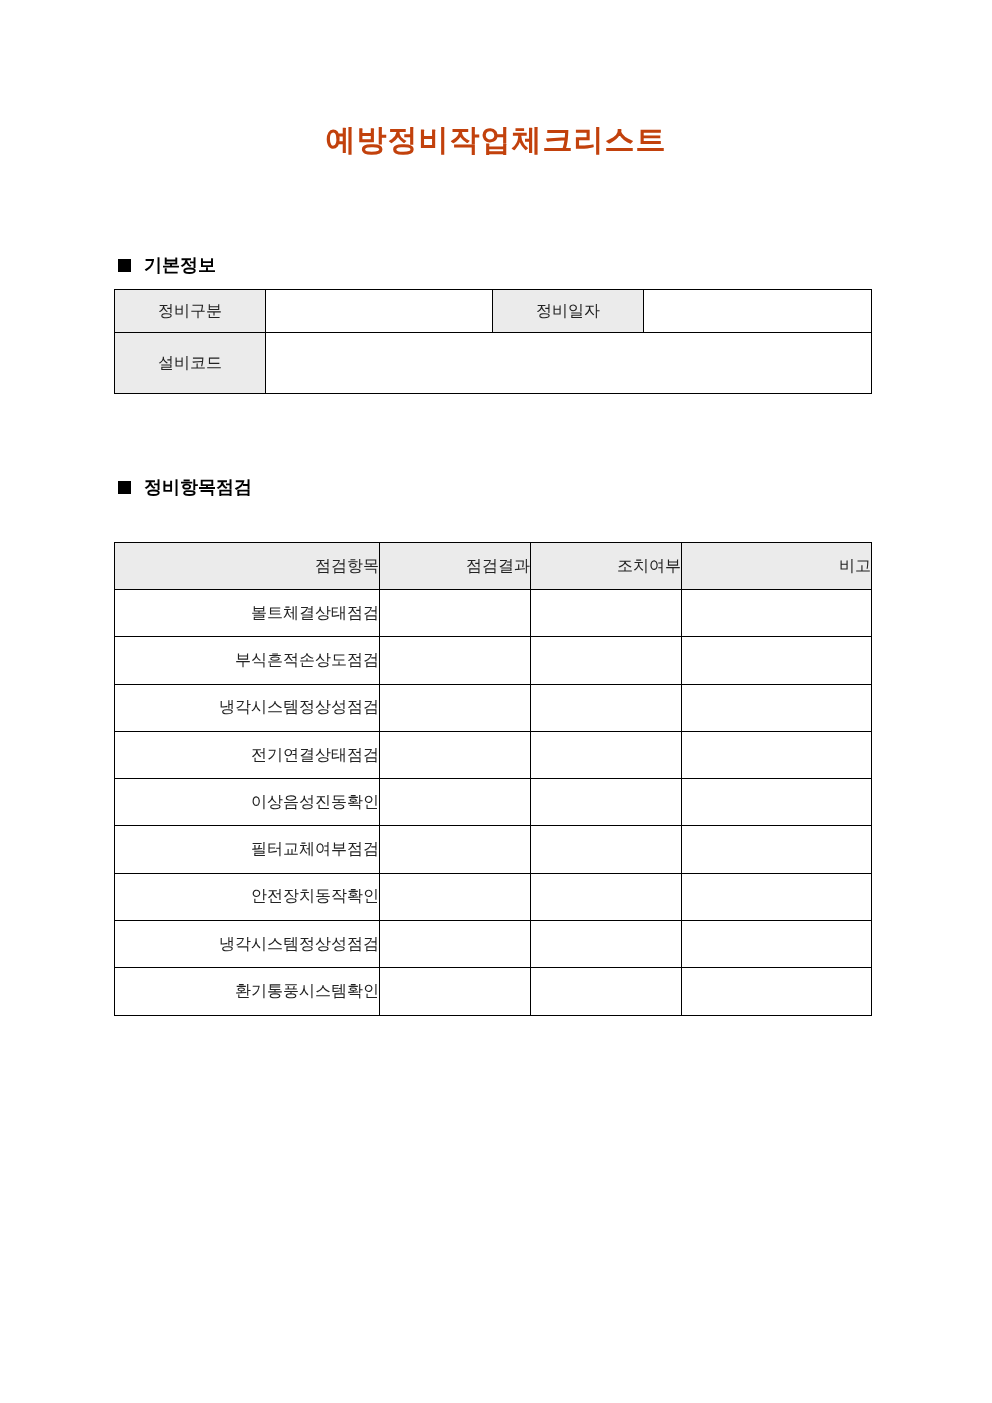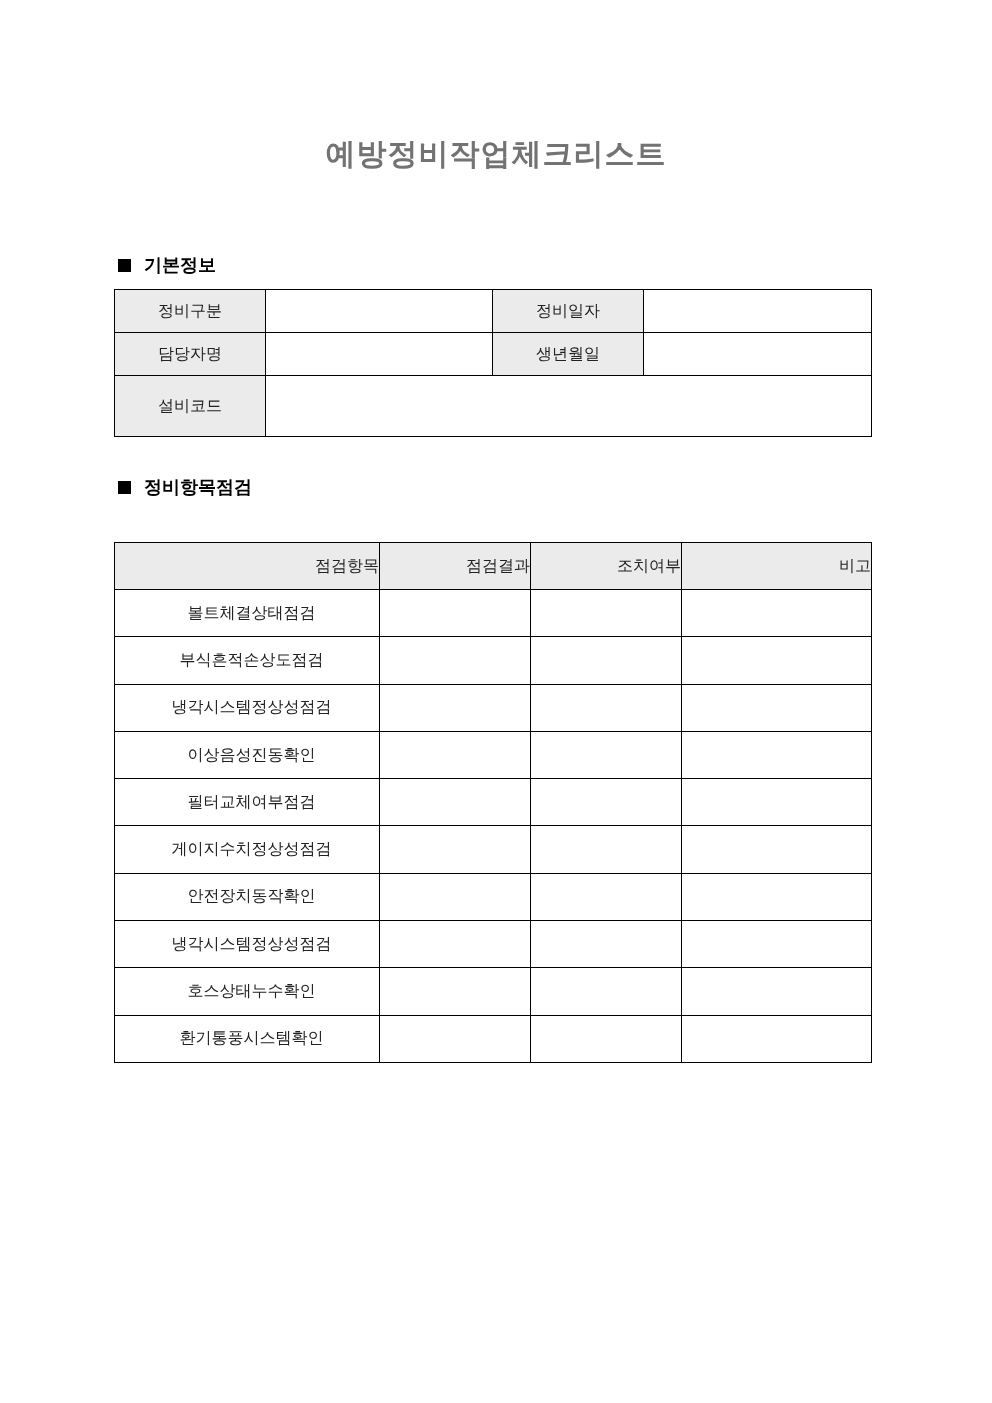--- a/index.html
+++ b/index.html
@@ -11,28 +11,28 @@
       color: #111111;
     }
     .page {
       position: relative;
       width: 992px;
       height: 1403px;
       background: #ffffff;
     }
     .doc-title {
       position: absolute;
-      top: 134px;
+      top: 120px;
       left: 0;
       width: 992px;
       text-align: center;
       font-size: 30px;
       font-weight: bold;
       letter-spacing: 1px;
-      color: #737373;
+      color: #c2410c;
     }
     .section-heading {
       position: absolute;
       left: 118px;
       font-size: 18px;
       font-weight: bold;
       color: #000;
       display: flex;
       align-items: center;
     }
@@ -74,21 +74,21 @@
     .check-table { top: 542px; }
     .check-table th {
       background: #ebebeb;
       height: 47px;
       text-align: right;
     }
     .check-table td {
       height: 47.3px;
     }
     .check-table td.item-cell {
-      text-align: center;
+      text-align: right;
       padding-left: 9px;
       margin-left: 20px;
     }
   </style>
 </head>
 <body>
 
 <div class="page">
 
   <div class="doc-title">예방정비작업체크리스트</div>
@@ -105,26 +105,20 @@
       <col style="width:151px">
       <col style="width:228px">
     </colgroup>
     <tbody>
         <tr class="r1">
       <td class="label-cell">정비구분</td>
       <td class="value-cell"></td>
       <td class="label-cell">정비일자</td>
       <td class="value-cell"></td>
     </tr>
-    <tr class="r2">
-      <td class="label-cell">담당자명</td>
-      <td class="value-cell"></td>
-      <td class="label-cell">생년월일</td>
-      <td class="value-cell"></td>
-    </tr>
     <tr class="r3">
       <td class="label-cell">설비코드</td>
       <td class="value-cell" colspan="3"></td>
     </tr>
   </tbody>
     </table>
 
   <div class="section-heading sec2">
     <span class="square-icon"></span>
     <span>정비항목점검</span>
@@ -158,51 +152,45 @@
         <td></td>
         <td></td>
       </tr>
       <tr>
         <td class="item-cell">냉각시스템정상성점검</td>
         <td></td>
         <td></td>
         <td></td>
       </tr>
       <tr>
+        <td class="item-cell">전기연결상태점검</td>
+        <td></td>
+        <td></td>
+        <td></td>
+      </tr>
+      <tr>
         <td class="item-cell">이상음성진동확인</td>
         <td></td>
         <td></td>
         <td></td>
       </tr>
       <tr>
         <td class="item-cell">필터교체여부점검</td>
         <td></td>
         <td></td>
         <td></td>
       </tr>
       <tr>
-        <td class="item-cell">게이지수치정상성점검</td>
-        <td></td>
-        <td></td>
-        <td></td>
-      </tr>
-      <tr>
         <td class="item-cell">안전장치동작확인</td>
         <td></td>
         <td></td>
         <td></td>
       </tr>
       <tr>
         <td class="item-cell">냉각시스템정상성점검</td>
-        <td></td>
-        <td></td>
-        <td></td>
-      </tr>
-      <tr>
-        <td class="item-cell">호스상태누수확인</td>
         <td></td>
         <td></td>
         <td></td>
       </tr>
       <tr>
         <td class="item-cell">환기통풍시스템확인</td>
         <td></td>
         <td></td>
         <td></td>
       </tr>

